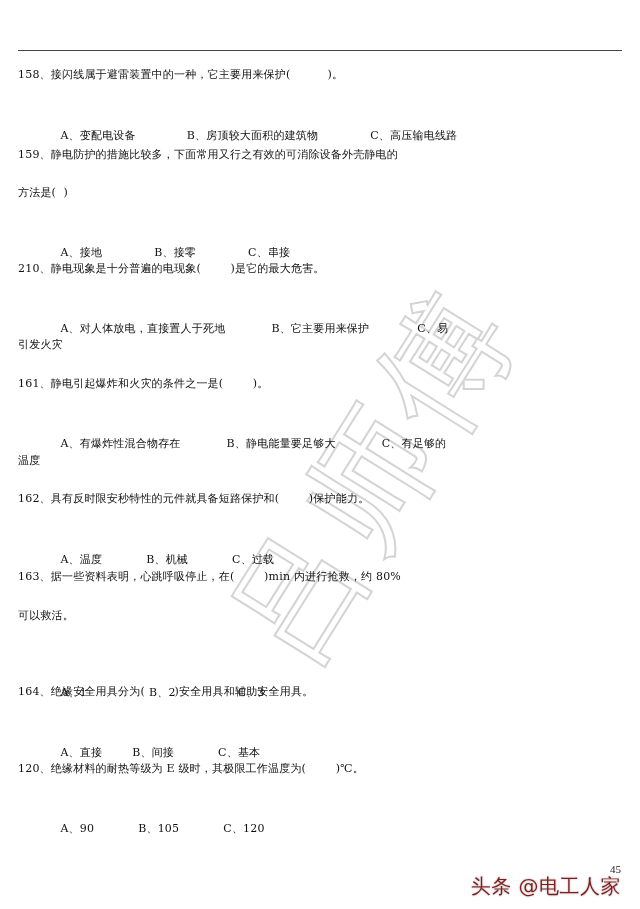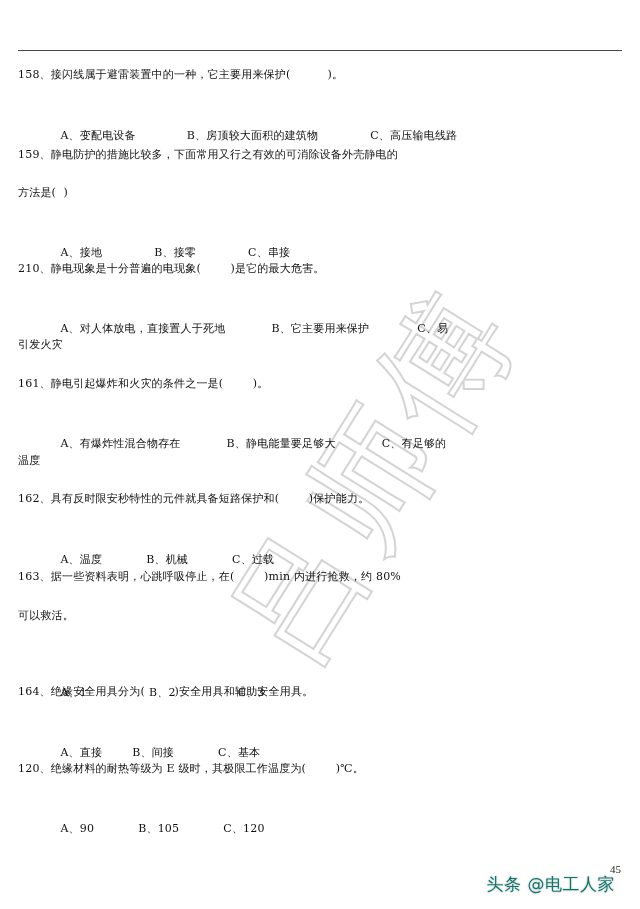--- a/index.html
+++ b/index.html
@@ -12,22 +12,22 @@
   .line.opt { left: 53px; }
   .u { text-underline-offset: 3px; }
   .watermark { position: absolute; left: 150px; top: 280px; width: 320px; height: 360px;
                pointer-events: none; }
   .watermark span { position: absolute; left: 20px; top: 110px; font-size: 130px;
                color: transparent; -webkit-text-stroke: 2px #d4d4d4;
                transform: rotate(-58deg); transform-origin: center; white-space: nowrap;
                font-family: "DejaVu Serif", serif; letter-spacing: 6px; }
   .pagenum { position: absolute; right: 19px; top: 857px; font-size: 11px;
              font-family: "Liberation Serif", serif; color: #222; margin-top: 6px; }
-  .footer-mark { position: absolute; right: 25px; top: 873px; font-size: 17px;
-                 font-family: "DejaVu Sans", sans-serif; color: #0f766e;
+  .footer-mark { position: absolute; right: 19px; top: 873px; font-size: 20px;
+                 font-family: "DejaVu Sans", sans-serif; color: #7f1d1d;
                  text-shadow: 0 0 1px #fff, 0 0 2px #999; letter-spacing: 0.5px; }
   .gap { display: inline-block; }
 </style>
 </head>
 <body>
 
 <div class="rule"></div>
 
 <div class="watermark">
   <span>吕师傅</span>

